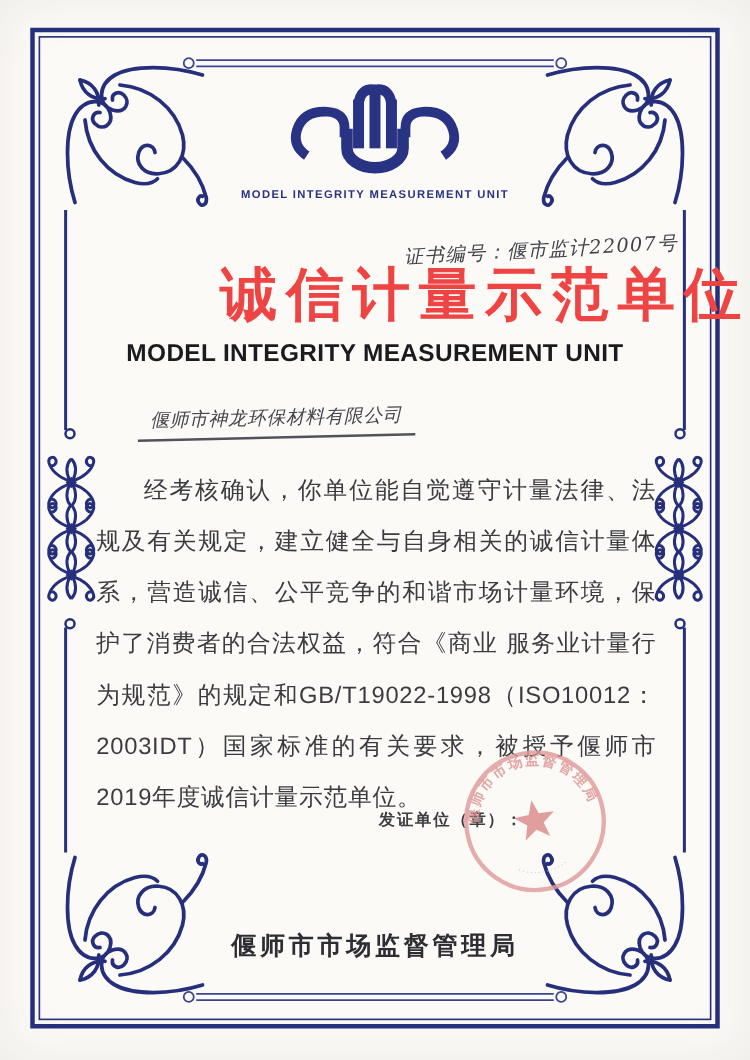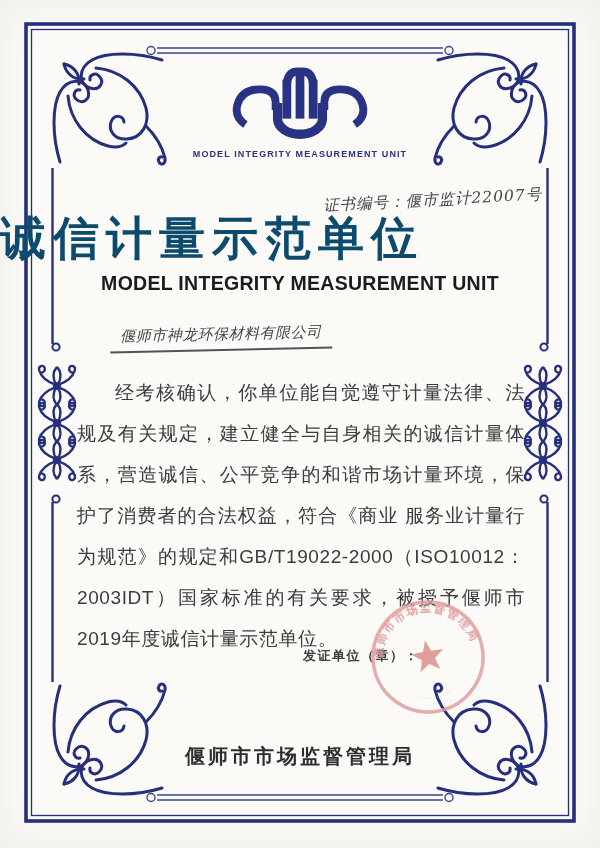--- a/index.html
+++ b/index.html
@@ -16,23 +16,23 @@
     margin-top:1px;font-size:9px;font-weight:bold;color:#293383;
     letter-spacing:1.1px;font-family:"Liberation Sans",sans-serif;
   }
   .cert-no{
     position:absolute;top:190px;right:58px;
     font-family:"DejaVu Serif",serif;font-style:italic;
     font-size:15.5px;color:#42424a;transform:rotate(-3deg);
     letter-spacing:1px;white-space:nowrap;
   }
   .title-cn{
-    position:absolute;top:214px;left:0;width:600px;text-align:left;
-    font-family:Liberation Serif, serif;font-weight:900;
-    font-size:46px;letter-spacing:7px;color:#0c4a6e;line-height:1.1;
+    position:absolute;top:214px;left:0;width:600px;text-align:right;
+    font-family:Liberation Mono, monospace;font-weight:900;
+    font-size:46px;letter-spacing:7px;color:#ef4444;line-height:1.1;
   }
   .title-en{
     position:absolute;top:272px;left:0;width:600px;text-align:center;
     font-weight:800;font-size:19.5px;letter-spacing:.3px;color:#1b1b1e;
   }
   .company{
     position:absolute;top:325px;left:110px;width:222px;text-align:center;
     font-family:"DejaVu Serif",serif;font-style:italic;
     font-size:15px;color:#46464d;letter-spacing:.5px;
     border-bottom:2px solid #52525a;padding-bottom:5px;
@@ -142,21 +142,21 @@
 
   <div class="cert-no">
     <span>证书编号：</span><span>偃市监计22007号</span>
   </div>
 
   <div class="title-cn">诚信计量示范单位</div>
   <div class="title-en">MODEL INTEGRITY MEASUREMENT UNIT</div>
 
   <div class="company">偃师市神龙环保材料有限公司</div>
 
-  <div class="body-text">经考核确认，你单位能自觉遵守计量法律、法规及有关规定，建立健全与自身相关的诚信计量体系，营造诚信、公平竞争的和谐市场计量环境，保护了消费者的合法权益，符合《商业 服务业计量行为规范》的规定和GB/T19022-2000（ISO10012：2003IDT）国家标准的有关要求，被授予偃师市2019年度诚信计量示范单位。</div>
+  <div class="body-text">经考核确认，你单位能自觉遵守计量法律、法规及有关规定，建立健全与自身相关的诚信计量体系，营造诚信、公平竞争的和谐市场计量环境，保护了消费者的合法权益，符合《商业 服务业计量行为规范》的规定和GB/T19022-1998（ISO10012：2003IDT）国家标准的有关要求，被授予偃师市2019年度诚信计量示范单位。</div>
 
   <div class="issuer-label">发证单位（章）：</div>
 
   <svg class="seal" viewBox="-60 -60 120 120" xmlns="http://www.w3.org/2000/svg">
     <circle cx="0" cy="0" r="55" fill="none" stroke="#e09c9c" stroke-width="3.5"></circle>
     <path id="sealTopArc" d="M-44,14 A46,46 0 1 1 44,14" fill="none" stroke="none"></path>
     <path id="sealBotArc" d="M-33,27 A42,42 0 0 0 33,27" fill="none" stroke="none"></path>
     <text font-size="11.5" fill="#dd9393" letter-spacing="1.6" font-family="Liberation Serif, serif" font-weight="bold">
       <textPath href="#sealTopArc" startOffset="50%" text-anchor="middle">偃师市市场监督管理局</textPath>
     </text>

